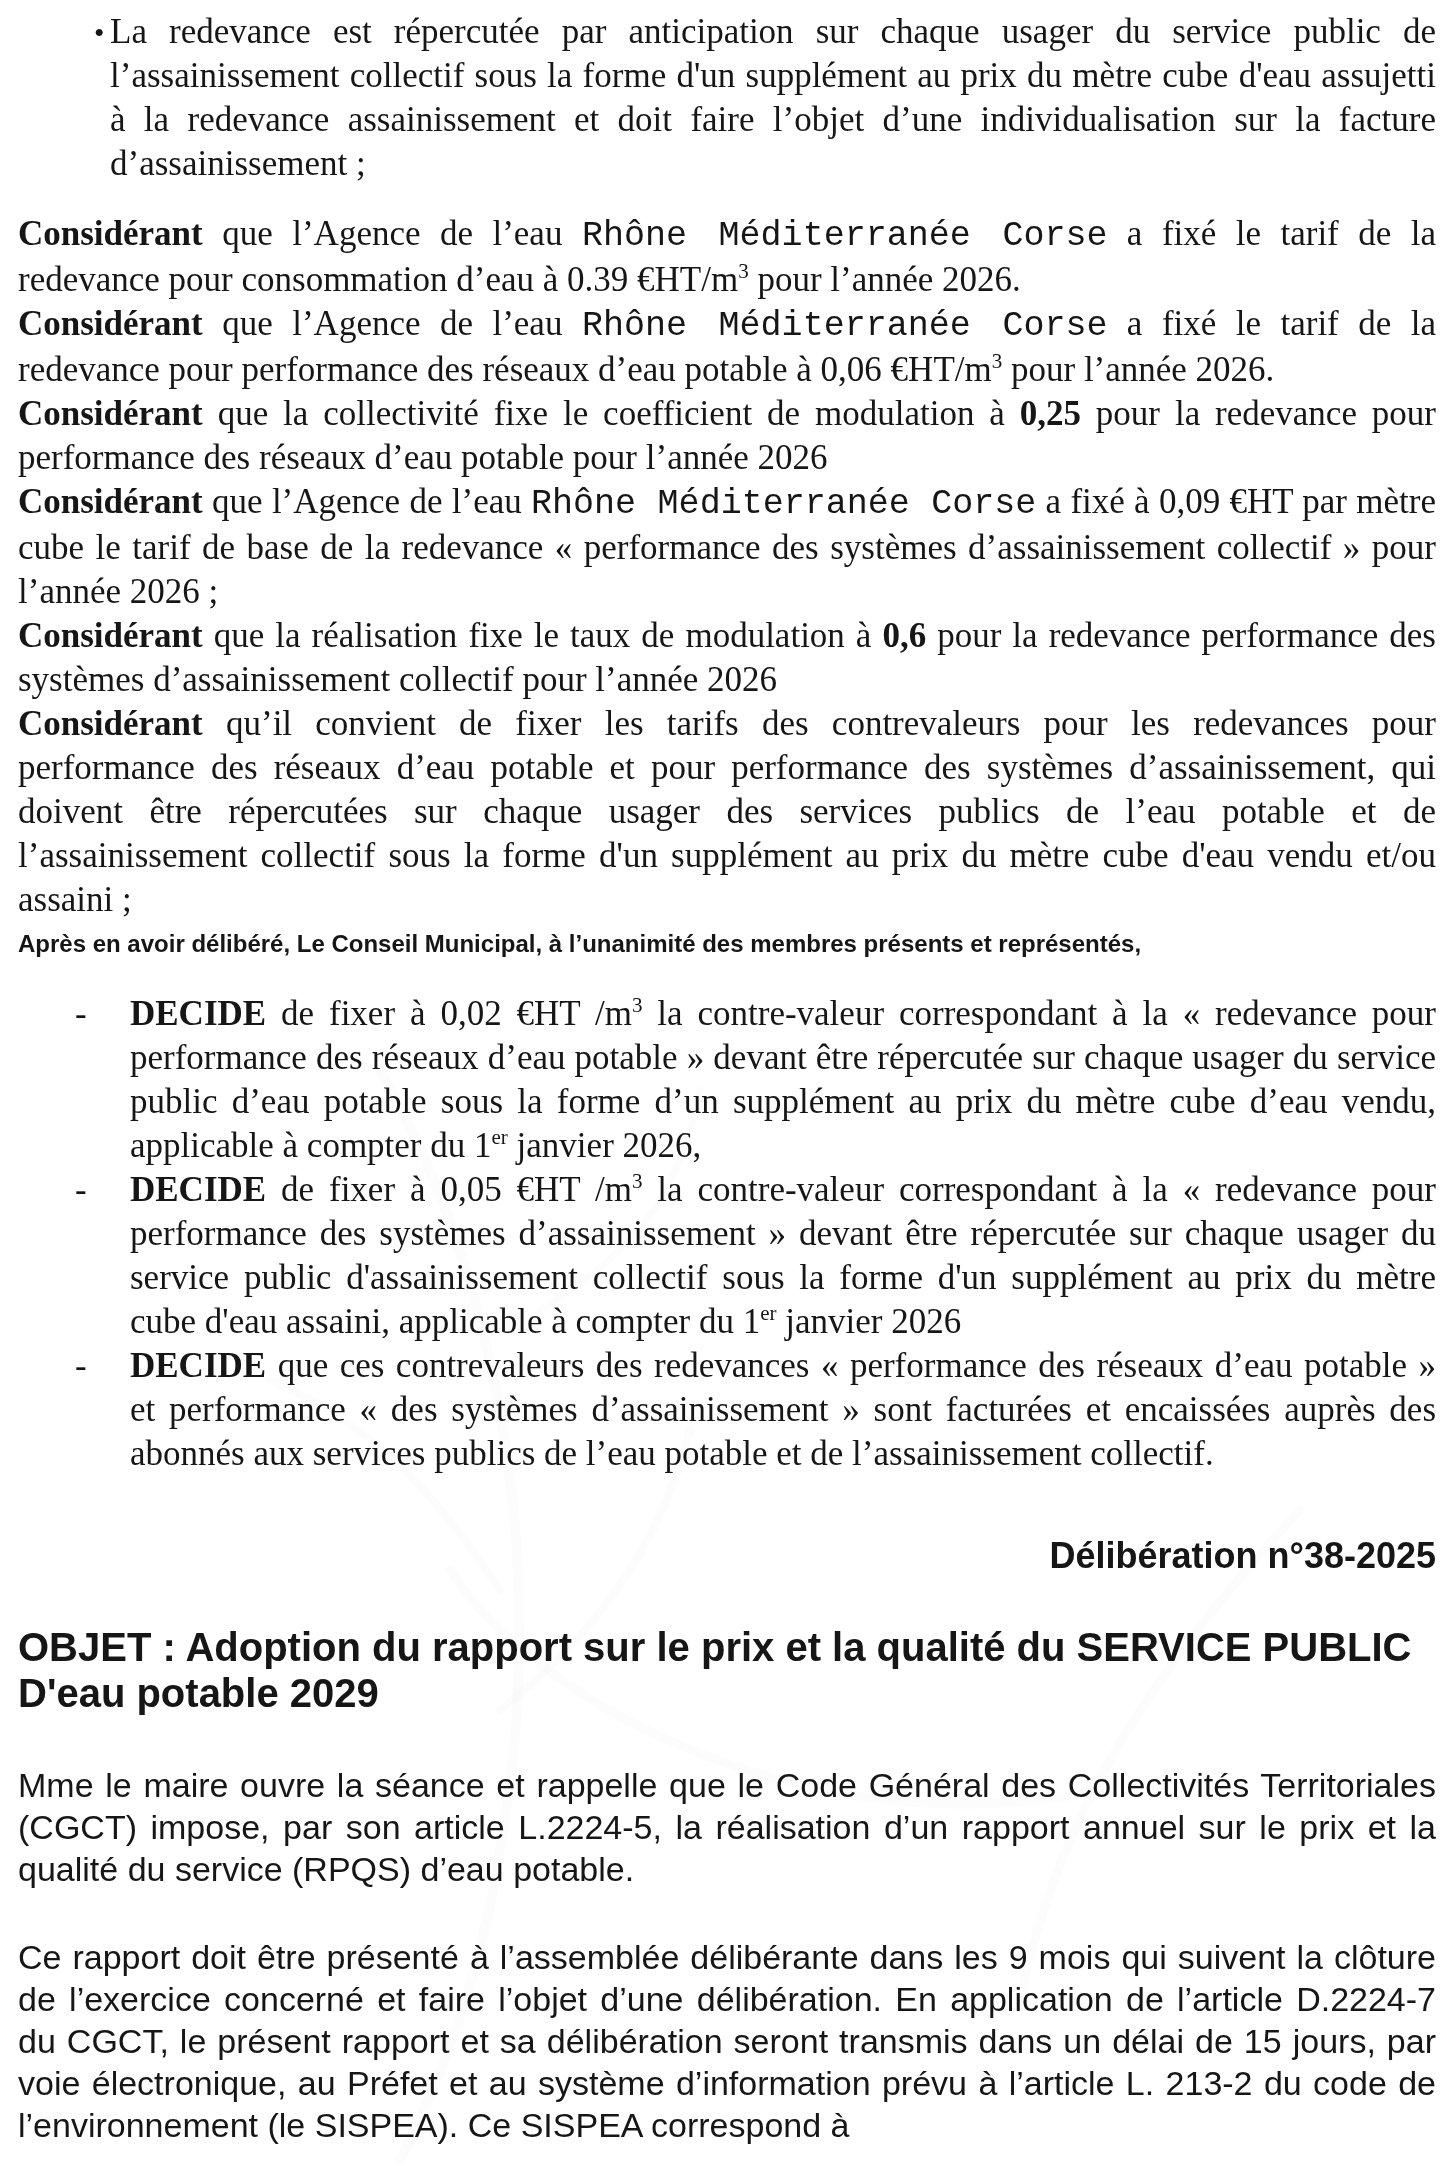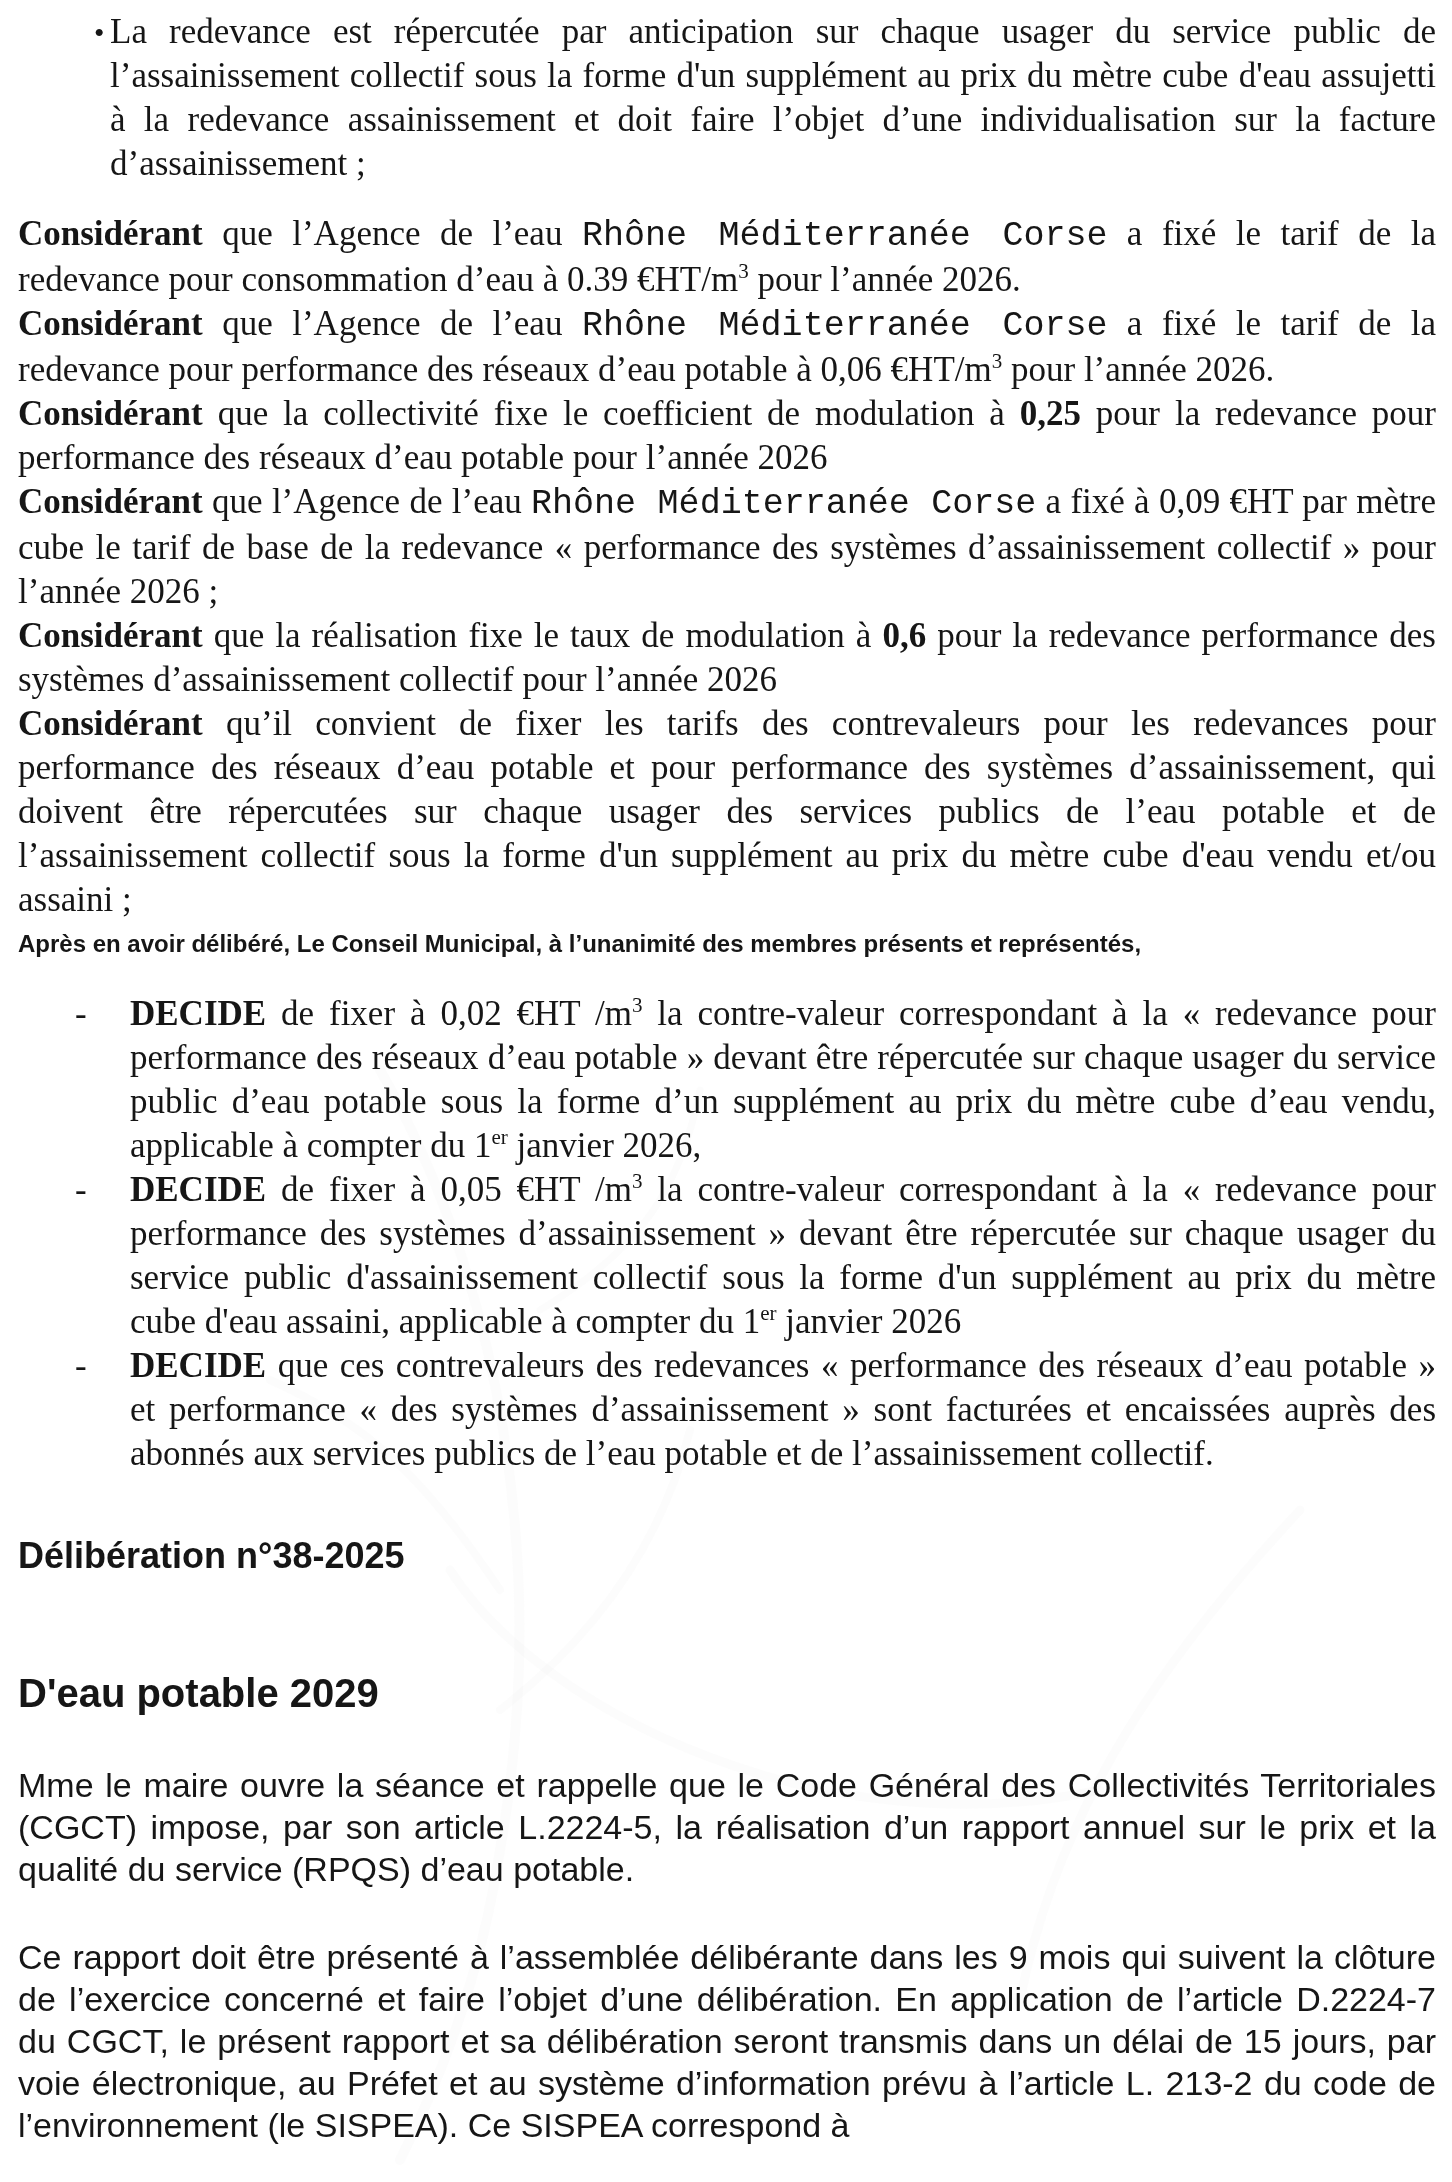--- a/index.html
+++ b/index.html
@@ -38,21 +38,21 @@
     line-height: 44px;
   }
   .bold { font-weight: bold; }
   .b { font-weight: bold; margin-top: 45px; }
   .f-sans { font-family: Liberation Mono, monospace; }
   .sup {
     vertical-align: super;
     font-size: 0.6em;
     line-height: 0;
   }
-  .align-center { text-align: left; }
+  .align-center { text-align: right; }
   .align-left { text-align: left; }
   .bullet { margin-left: 92px; }
   .bullet .marker {
     position: absolute;
     left: -16px;
     top: 1px;
     font-size: 0.85em;
   }
   .dash { margin-left: 112px; }
   .dash .marker {
@@ -87,17 +87,17 @@
       <div class="block para font-serif" data-name="considerant-performance-reseaux"><span class="b" data-name="text-run">Considérant</span><span data-name="text-run"> que l’Agence de l’eau </span><span class="f-sans" data-name="text-run">Rhône Méditerranée Corse</span><span data-name="text-run"> a fixé le tarif de la redevance pour performance des réseaux d’eau potable à 0,06 €HT/m</span><span class="sup" data-name="text-run">3</span><span data-name="text-run"> pour l’année 2026.</span></div>
       <div class="block para font-serif" data-name="considerant-coefficient-modulation"><span class="b" data-name="text-run">Considérant</span><span data-name="text-run"> que la collectivité fixe le coefficient de modulation à </span><span class="b" data-name="text-run">0,25</span><span data-name="text-run"> pour la redevance pour performance des réseaux d’eau potable pour l’année 2026</span></div>
       <div class="block para font-serif" data-name="considerant-tarif-base"><span class="b" data-name="text-run">Considérant</span><span data-name="text-run"> que l’Agence de l’eau </span><span class="f-sans" data-name="text-run">Rhône Méditerranée Corse</span><span data-name="text-run"> a fixé à 0,09 €HT par mètre cube le tarif de base de la redevance « performance des systèmes d’assainissement collectif » pour l’année 2026 ;</span></div>
       <div class="block para font-serif" data-name="considerant-taux-modulation"><span class="b" data-name="text-run">Considérant</span><span data-name="text-run"> que la réalisation fixe le taux de modulation à </span><span class="b" data-name="text-run">0,6</span><span data-name="text-run"> pour la redevance performance des systèmes d’assainissement collectif pour l’année 2026</span></div>
       <div class="block para font-serif" data-name="considerant-contrevaleurs"><span class="b" data-name="text-run">Considérant</span><span data-name="text-run"> qu’il convient de fixer les tarifs des contrevaleurs pour les redevances pour performance des réseaux d’eau potable et pour performance des systèmes d’assainissement, qui doivent être répercutées sur chaque usager des services publics de l’eau potable et de l’assainissement collectif sous la forme d'un supplément au prix du mètre cube d'eau vendu et/ou assaini ;</span></div>
       <div class="block para font-sans bold" data-name="apres-deliberation"><span data-name="text-run">Après en avoir délibéré, Le Conseil Municipal, à l’unanimité des membres présents et représentés,</span></div>
       <div class="block dash font-serif" data-name="decide-reseaux"><span class="marker" data-name="dash-marker">-</span><span class="b" data-name="text-run">DECIDE</span><span data-name="text-run"> de fixer à 0,02 €HT /m</span><span class="sup" data-name="text-run">3</span><span data-name="text-run"> la contre-valeur correspondant à la « redevance pour performance des réseaux d’eau potable » devant être répercutée sur chaque usager du service public d’eau potable sous la forme d’un supplément au prix du mètre cube d’eau vendu, applicable à compter du 1</span><span class="sup" data-name="text-run">er</span><span data-name="text-run"> janvier 2026,</span></div>
       <div class="block dash font-serif" data-name="decide-assainissement"><span class="marker" data-name="dash-marker">-</span><span class="b" data-name="text-run">DECIDE</span><span data-name="text-run"> de fixer à 0,05 €HT /m</span><span class="sup" data-name="text-run">3</span><span data-name="text-run"> la contre-valeur correspondant à la « redevance pour performance des systèmes d’assainissement » devant être répercutée sur chaque usager du service public d'assainissement collectif sous la forme d'un supplément au prix du mètre cube d'eau assaini, applicable à compter du 1</span><span class="sup" data-name="text-run">er</span><span data-name="text-run"> janvier 2026</span></div>
       <div class="block dash font-serif" data-name="decide-facturation"><span class="marker" data-name="dash-marker">-</span><span class="b" data-name="text-run">DECIDE</span><span data-name="text-run"> que ces contrevaleurs des redevances « performance des réseaux d’eau potable » et performance « des systèmes d’assainissement » sont facturées et encaissées auprès des abonnés aux services publics de l’eau potable et de l’assainissement collectif.</span></div>
       <div class="block heading font-sans align-center bold" data-name="deliberation-heading"><span data-name="text-run">Délibération n°38-2025</span></div>
-      <div class="block heading font-sans align-left bold" data-name="objet-heading"><br><span data-name="text-run">D'eau potable 2029</span></div>
+      <div class="block heading font-sans align-left bold" data-name="objet-heading"><span data-name="text-run">OBJET : Adoption du rapport sur le prix et la qualité du SERVICE PUBLIC</span><br><span data-name="text-run">D'eau potable 2029</span></div>
       <div class="block para font-sans" data-name="para-maire-rpqs"><span data-name="text-run">Mme le maire ouvre la séance et rappelle que le Code Général des Collectivités Territoriales (CGCT) impose, par son article L.2224-5, la réalisation d’un rapport annuel sur le prix et la qualité du service (RPQS) d’eau potable.</span></div>
       <div class="block para font-sans" data-name="para-rapport-transmission"><span data-name="text-run">Ce rapport doit être présenté à l’assemblée délibérante dans les 9 mois qui suivent la clôture de l’exercice concerné et faire l’objet d’une délibération. En application de l’article D.2224-7 du CGCT, le présent rapport et sa délibération seront transmis dans un délai de 15 jours, par voie électronique, au Préfet et au système d’information prévu à l’article L. 213-2 du code de l’environnement (le SISPEA). Ce SISPEA correspond à</span></div>
     </div>
 </div>
 
 </body></html>

